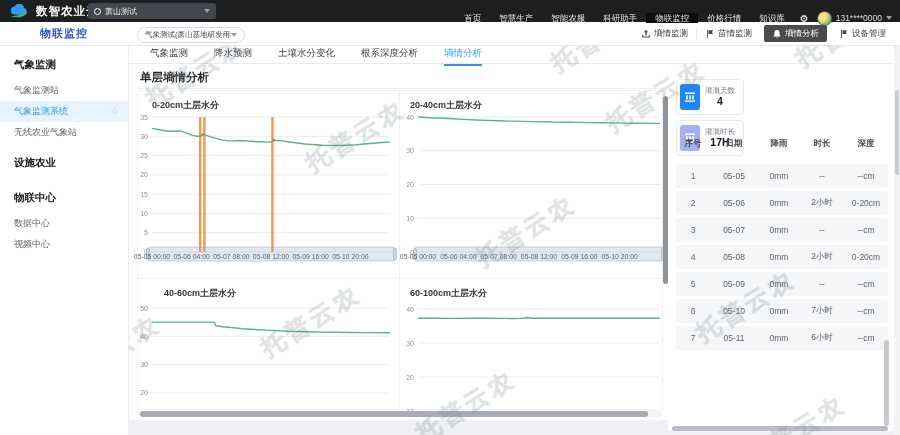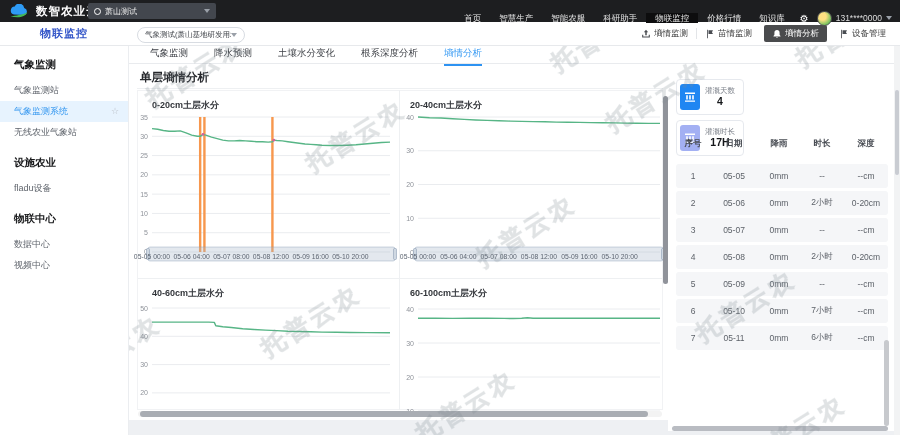--- a/index.html
+++ b/index.html
@@ -136,21 +136,20 @@
       </span>
     </div>
 </div>
 
 <div class="sidebar" id="sidebar">
     <div class="side-section-title">气象监测</div>
     <div class="side-item">气象监测站</div>
     <div class="side-item active">气象监测系统<span class="side-star">☆</span></div>
     <div class="side-item">无线农业气象站</div>
     <div class="side-section-title">设施农业</div>
-    <div class="side-item">fladu设备</div>
     <div class="side-section-title">物联中心</div>
     <div class="side-item">数据中心</div>
     <div class="side-item">视频中心</div>
   </div>
 
 <div class="main-white"></div>
 <div class="panel-white"></div>
 
 <div class="station-select">
   <span class="station-label">气象测试(萧山基地研发用地块)</span>
@@ -223,21 +222,21 @@
       <rect x="15" y="157" width="248" height="14" rx="2" fill="rgba(167,182,201,0.32)" stroke="rgba(130,150,175,0.65)" stroke-width="0.6"></rect>
       <rect x="13.5" y="158.5" width="3" height="11" rx="1" fill="#cfd8e2" stroke="#8fa0b5" stroke-width="0.6"></rect>
       <rect x="261.5" y="158.5" width="3" height="11" rx="1" fill="#cfd8e2" stroke="#8fa0b5" stroke-width="0.6"></rect>
       <text x="18" y="169" text-anchor="middle" font-size="6.8" fill="#5c6470">05-05 00:00</text>
       <text x="58.33333333333333" y="169" text-anchor="middle" font-size="6.8" fill="#5c6470">05-06 04:00</text>
       <text x="98.66666666666666" y="169" text-anchor="middle" font-size="6.8" fill="#5c6470">05-07 08:00</text>
       <text x="139" y="169" text-anchor="middle" font-size="6.8" fill="#5c6470">05-08 12:00</text>
       <text x="179.33333333333331" y="169" text-anchor="middle" font-size="6.8" fill="#5c6470">05-09 16:00</text>
       <text x="219.66666666666669" y="169" text-anchor="middle" font-size="6.8" fill="#5c6470">05-10 20:00</text>
     </svg>
-    <div class="chart-title" style="left: 152px; top: 287px;">40-60cm土层水分</div>
+    <div class="chart-title" style="left: 164px; top: 287px;">40-60cm土层水分</div>
     <svg width="260" height="131" class="chart-svg" style="left: 138px; top: 280px;">
       <line x1="14" y1="28" x2="252" y2="28" stroke="#eaecef" stroke-width="1"></line>
       <text x="10" y="30.5" text-anchor="end" font-size="7" fill="#8f939a">50</text>
       <line x1="14" y1="56.3" x2="252" y2="56.3" stroke="#eaecef" stroke-width="1"></line>
       <text x="10" y="58.8" text-anchor="end" font-size="7" fill="#8f939a">40</text>
       <line x1="14" y1="84.6" x2="252" y2="84.6" stroke="#eaecef" stroke-width="1"></line>
       <text x="10" y="87.1" text-anchor="end" font-size="7" fill="#8f939a">30</text>
       <line x1="14" y1="112.9" x2="252" y2="112.9" stroke="#eaecef" stroke-width="1"></line>
       <text x="10" y="115.4" text-anchor="end" font-size="7" fill="#8f939a">20</text>
       <polyline points="14.0,42.1 28.2,42.1 42.3,42.1 56.5,42.1 70.7,42.1 76.3,42.4 77.8,45.8 84.8,46.7 93.3,47.5 104.7,48.7 116.0,49.5 127.3,50.1 138.7,50.6 150.0,51.2 161.3,51.5 172.7,51.8 184.0,52.1 198.2,52.3 212.3,52.5 229.3,52.6 252.0,52.8" fill="none" stroke="#57b586" stroke-width="1.4" stroke-linejoin="round"></polyline>

